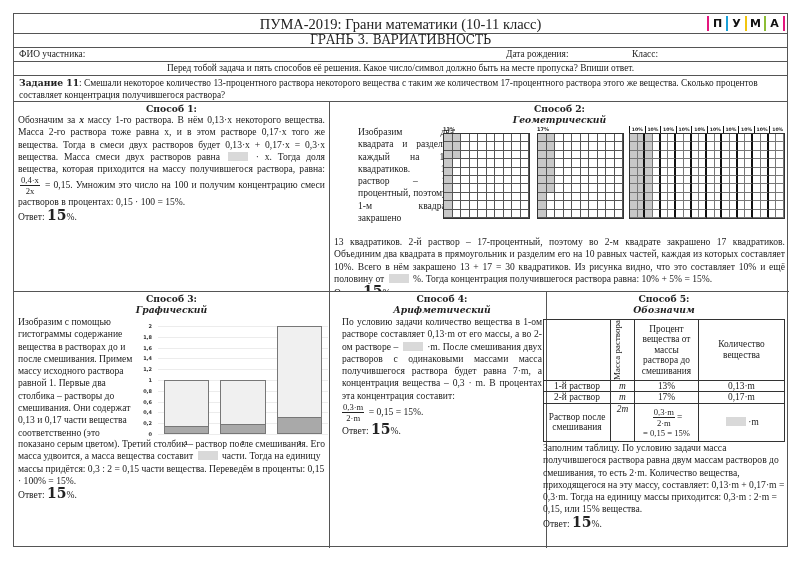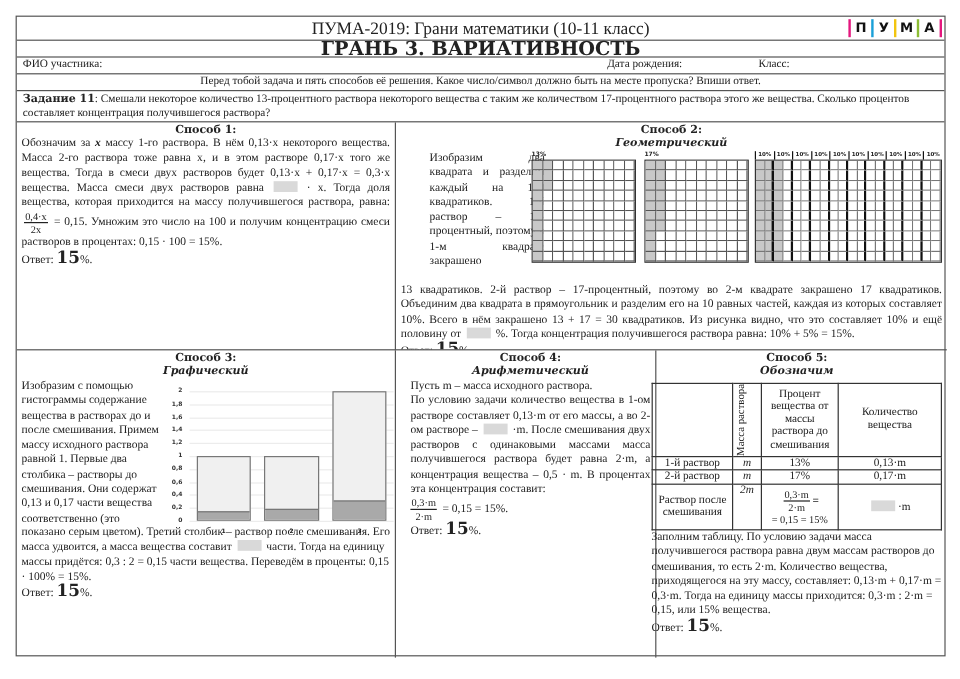--- a/index.html
+++ b/index.html
@@ -9,21 +9,21 @@
   .row { position: absolute; left: 0; right: 0; border-bottom: 1px solid #555; }
   .title-row { top: 0; height: 20px; }
   .title { position: absolute; left: 0; right: 0; top: 1px; text-align: center; font-size: 14.5px; font-family: "Liberation Serif", serif; color: #222; }
   .logo { position: absolute; right: 2px; top: 2px; display: flex; height: 15px; }
   .logo span { display: inline-block; width: 19px; text-align: center; font-family: "DejaVu Sans", sans-serif; font-weight: bold; font-size: 11px; line-height: 15px; color: #111; border-left: 2px solid; }
   .logo span.l1 { border-color: #e4177e; }
   .logo span.l2 { border-color: #1aa0d8; }
   .logo span.l3 { border-color: #f2c50f; }
   .logo span.l4 { border-color: #8dbd35; }
   .logo .end { width: 0; border-left: 2px solid #e4177e; }
-  .facet-row { top: 20px; height: 14px; text-align: center; font-weight: bold; font-size: 16px; line-height: 13px; }
+  .facet-row { top: 20px; height: 14px; text-align: center; font-weight: normal; font-size: 12px; line-height: 13px; }
   .info-row { top: 34px; height: 14px; font-size: 9.4px; line-height: 13px; font-family: "Liberation Serif", serif; }
   .info-row .fio { position: absolute; left: 5px; }
   .info-row .dob { position: absolute; left: 492px; }
   .info-row .cls { position: absolute; left: 618px; }
   .instr-row { top: 48px; height: 14px; text-align: center; font-size: 9.4px; line-height: 13px; font-family: "Liberation Serif", serif; }
   .task-row { top: 62px; height: 26px; padding: 1px 5px; font-size: 9.4px; line-height: 12px; font-family: "Liberation Serif", serif; }
   .task-row b { font-family: "DejaVu Serif", serif; font-size: 9.2px; }
   .cell { position: absolute; border-right: 1px solid #555; border-bottom: 1px solid #555; padding: 1px 4px; font-family: "Liberation Serif", serif; font-size: 9.6px; line-height: 12.3px; overflow: hidden; }
   .m-head { text-align: center; font-weight: bold; font-family: "DejaVu Serif", serif; font-size: 9.2px; line-height: 11px; }
   .m-sub { text-align: center; font-weight: bold; font-style: italic; font-family: "DejaVu Serif", serif; font-size: 9.2px; line-height: 11px; margin-bottom: 1px; }
@@ -585,25 +585,24 @@
       <span>показано серым цветом). Третий столбик – раствор после смешивания. Его масса удвоится, а масса вещества составит</span>
       <span class="blank"></span>
       <span>части. Тогда на единицу массы придётся: 0,3 : 2 = 0,15 части вещества. Переведём в проценты: 0,15 · 100% = 15%.</span>
     </div>
     <div class="ans"><span>Ответ: </span><b>15</b><span>%.</span></div>
   </div>
 
   <div class="cell" style="left:324px; top:278px; width:209px; height:256px; border-bottom:none;">
     <div class="m-head">Способ 4:</div>
     <div class="m-sub">Арифметический</div>
-    <div>Пусть m – масса исходного раствора.</div>
     <div class="justify">
       <span>По условию задачи количество вещества в 1-ом растворе составляет 0,13·m от его массы, а во 2-ом растворе –</span>
       <span class="blank"></span>
-      <span>·m. После смешивания двух растворов с одинаковыми массами масса получившегося раствора будет равна 2·m, а концентрация вещества – 0,5 · m. В процентах эта концентрация составит:</span>
+      <span>·m. После смешивания двух растворов с одинаковыми массами масса получившегося раствора будет равна 7·m, а концентрация вещества – 0,3 · m. В процентах эта концентрация составит:</span>
     </div>
     <div>
       <span class="frac" style="margin-left:0"><span class="num">0,3·m</span><span class="den">2·m</span></span>
       <span>= 0,15 = 15%.</span>
     </div>
     <div class="ans"><span>Ответ: </span><b>15</b><span>%.</span></div>
   </div>
 
   <div class="cell" style="left:525px; top:278px; width:250px; height:256px; border-right:none; border-bottom:none;">
     <div class="m-head">Способ 5:</div>

